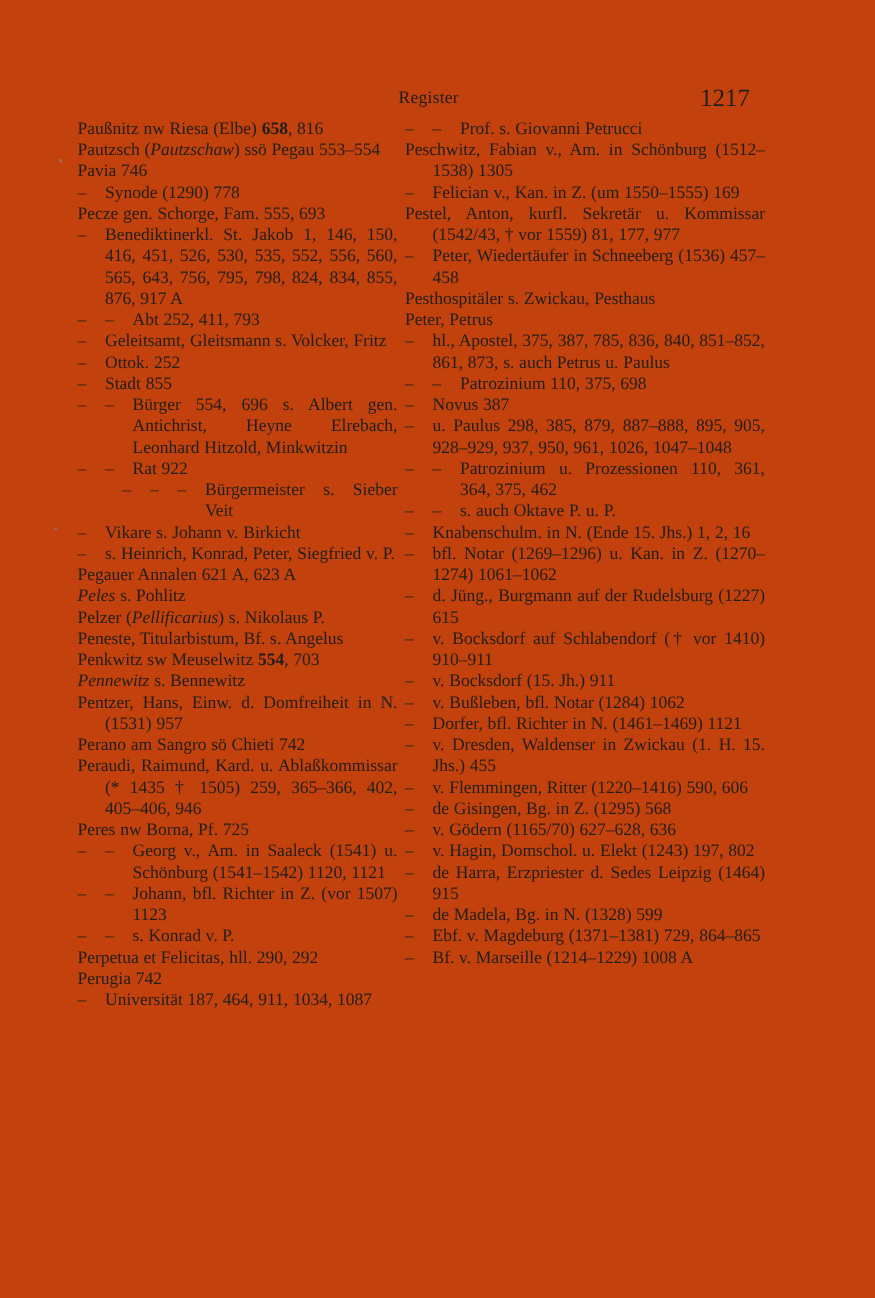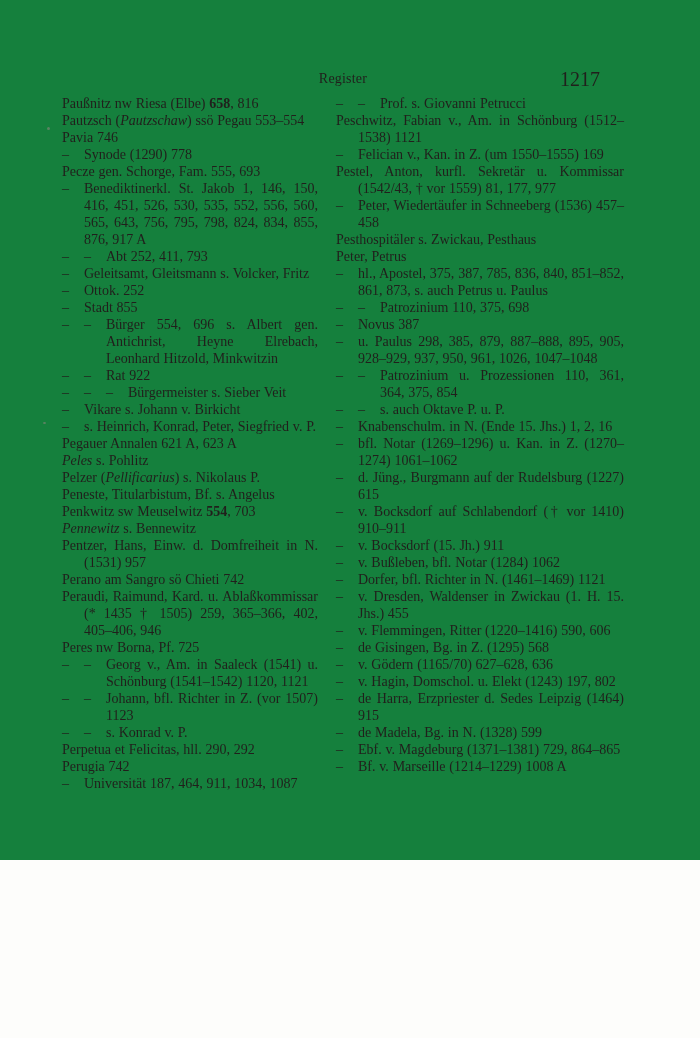--- a/index.html
+++ b/index.html
@@ -4,23 +4,23 @@
 <style>
   html, body { margin: 0; padding: 0; }
   body {
     width: 700px; height: 1038px;
     background: #fdfdfb;
     font-family: "Liberation Serif", serif;
     color: #211f1c;
   }
   .page {
     position: relative;
-    width: 700px; height: 860px;
+    width: 700px; height: 1038px;
     overflow: hidden;
-    background: #15803d;
+    background: #c2410c;
   }
   .running-header {
     position: absolute;
     top: 68px; left: 62px;
     width: 562px; height: 22px;
   }
   .header-title {
     position: absolute;
     left: 0; right: 0; top: 3px;
     text-align: center;
@@ -30,34 +30,34 @@
   .page-number {
     position: absolute;
     right: 24px; top: 0;
     font-size: 20px;
   }
   .columns {
     position: absolute;
     top: 95px; left: 62px;
     display: grid;
     grid-template-columns: 256px 288px;
-    column-gap: 18px;
+    column-gap: 6px;
   }
   .column { min-height: 10px; }
   .entry {
     margin: 0;
     font-size: 14px;
     line-height: 17px;
     text-align: justify;
     word-spacing: 0.02em;
   }
   .entry.level-0 { padding-left: 22px; text-indent: -22px; }
   .entry.level-1 { padding-left: 22px; text-indent: -22px; }
   .entry.level-2 { padding-left: 44px; text-indent: -44px; }
-  .entry.level-3 { padding-left: 66px; text-indent: -66px; }
+  .entry.level-3 { padding-left: 66px; text-indent: -66px; margin-left: 36px; }
   .dash { display: inline-block; width: 22px; text-indent: 0; }
   .b { font-weight: 700; }
   .i { font-style: italic; }
   .speck {
     position: absolute;
     background: #8a857c;
     border-radius: 50%;
     opacity: 0.6;
   }
   .speck-1 { left: 47px; top: 127px; width: 3px; height: 3px; }
@@ -101,31 +101,31 @@
         <p class="entry level-0"><span>Peres nw Borna, Pf. 725</span></p>
         <p class="entry level-2"><span class="dash">–</span><span class="dash">–</span><span>Georg v., Am. in Saaleck (1541) u. Schönburg (1541–1542) 1120, 1121</span></p>
         <p class="entry level-2"><span class="dash">–</span><span class="dash">–</span><span>Johann, bfl. Richter in Z. (vor 1507) 1123</span></p>
         <p class="entry level-2"><span class="dash">–</span><span class="dash">–</span><span>s. Konrad v. P.</span></p>
         <p class="entry level-0"><span>Perpetua et Felicitas, hll. 290, 292</span></p>
         <p class="entry level-0"><span>Perugia 742</span></p>
         <p class="entry level-1"><span class="dash">–</span><span>Universität 187, 464, 911, 1034, 1087</span></p>
       </div>
     <div class="column">
         <p class="entry level-2"><span class="dash">–</span><span class="dash">–</span><span>Prof. s. Giovanni Petrucci</span></p>
-        <p class="entry level-0"><span>Peschwitz, Fabian v., Am. in Schönburg (1512–1538) 1121</span></p>
+        <p class="entry level-0"><span>Peschwitz, Fabian v., Am. in Schönburg (1512–1538) 1305</span></p>
         <p class="entry level-1"><span class="dash">–</span><span>Felician v., Kan. in Z. (um 1550–1555) 169</span></p>
         <p class="entry level-0"><span>Pestel, Anton, kurfl. Sekretär u. Kommissar (1542/43, † vor 1559) 81, 177, 977</span></p>
         <p class="entry level-1"><span class="dash">–</span><span>Peter, Wiedertäufer in Schneeberg (1536) 457–458</span></p>
         <p class="entry level-0"><span>Pesthospitäler s. Zwickau, Pesthaus</span></p>
         <p class="entry level-0"><span>Peter, Petrus</span></p>
         <p class="entry level-1"><span class="dash">–</span><span>hl., Apostel, 375, 387, 785, 836, 840, 851–852, 861, 873, s. auch Petrus u. Paulus</span></p>
         <p class="entry level-2"><span class="dash">–</span><span class="dash">–</span><span>Patrozinium 110, 375, 698</span></p>
         <p class="entry level-1"><span class="dash">–</span><span>Novus 387</span></p>
         <p class="entry level-1"><span class="dash">–</span><span>u. Paulus 298, 385, 879, 887–888, 895, 905, 928–929, 937, 950, 961, 1026, 1047–1048</span></p>
-        <p class="entry level-2"><span class="dash">–</span><span class="dash">–</span><span>Patrozinium u. Prozessionen 110, 361, 364, 375, 854</span></p>
+        <p class="entry level-2"><span class="dash">–</span><span class="dash">–</span><span>Patrozinium u. Prozessionen 110, 361, 364, 375, 462</span></p>
         <p class="entry level-2"><span class="dash">–</span><span class="dash">–</span><span>s. auch Oktave P. u. P.</span></p>
         <p class="entry level-1"><span class="dash">–</span><span>Knabenschulm. in N. (Ende 15. Jhs.) 1, 2, 16</span></p>
         <p class="entry level-1"><span class="dash">–</span><span>bfl. Notar (1269–1296) u. Kan. in Z. (1270–1274) 1061–1062</span></p>
         <p class="entry level-1"><span class="dash">–</span><span>d. Jüng., Burgmann auf der Rudelsburg (1227) 615</span></p>
         <p class="entry level-1"><span class="dash">–</span><span>v. Bocksdorf auf Schlabendorf († vor 1410) 910–911</span></p>
         <p class="entry level-1"><span class="dash">–</span><span>v. Bocksdorf (15. Jh.) 911</span></p>
         <p class="entry level-1"><span class="dash">–</span><span>v. Bußleben, bfl. Notar (1284) 1062</span></p>
         <p class="entry level-1"><span class="dash">–</span><span>Dorfer, bfl. Richter in N. (1461–1469) 1121</span></p>
         <p class="entry level-1"><span class="dash">–</span><span>v. Dresden, Waldenser in Zwickau (1. H. 15. Jhs.) 455</span></p>
         <p class="entry level-1"><span class="dash">–</span><span>v. Flemmingen, Ritter (1220–1416) 590, 606</span></p>

